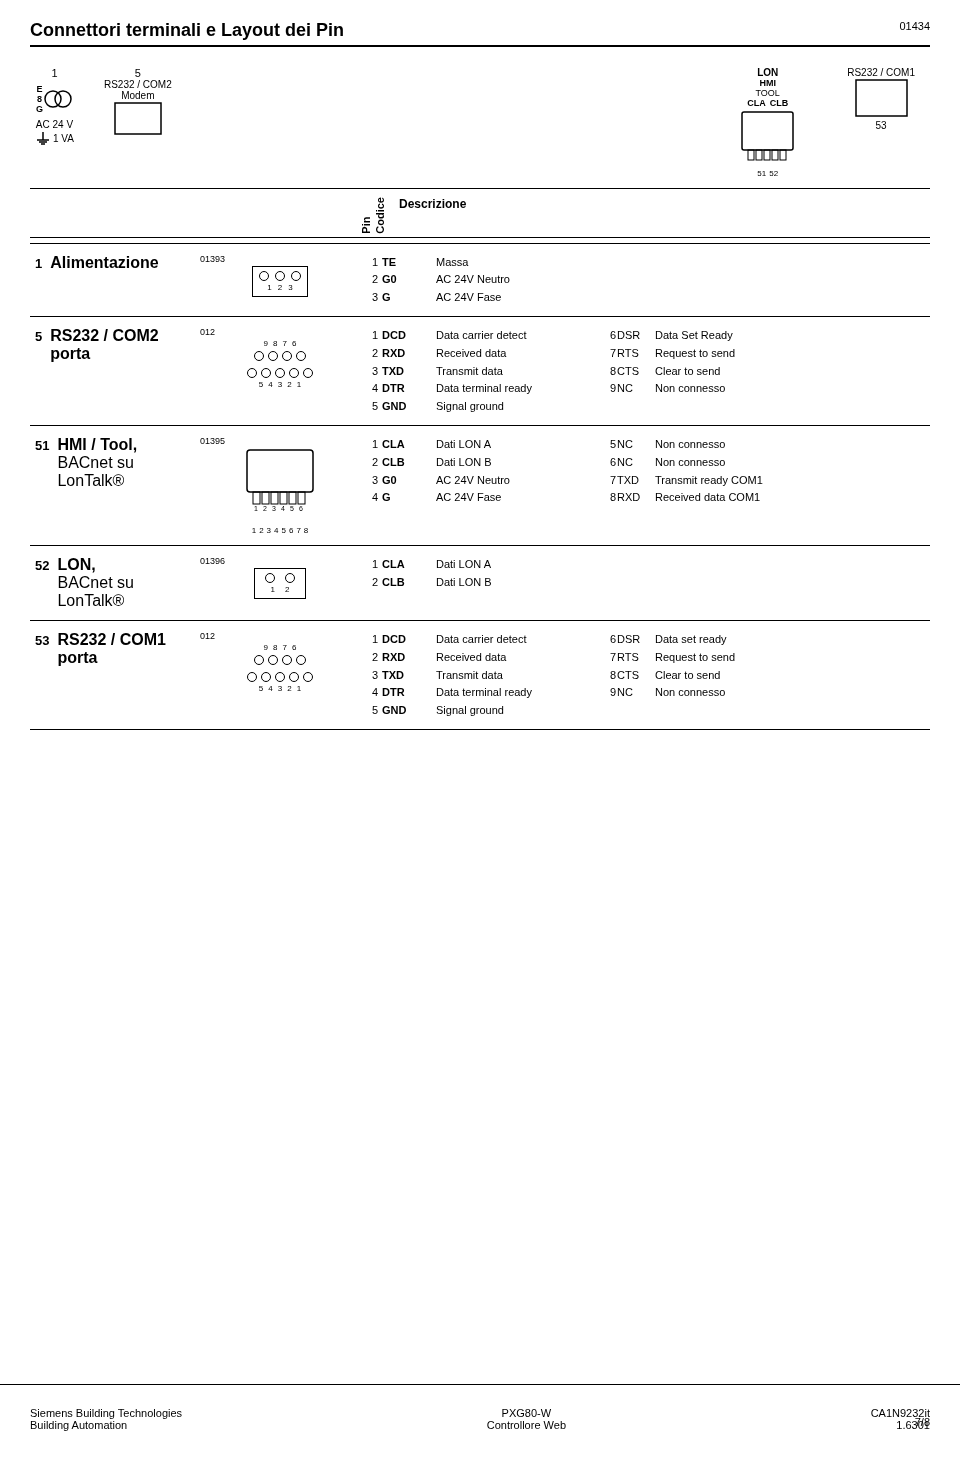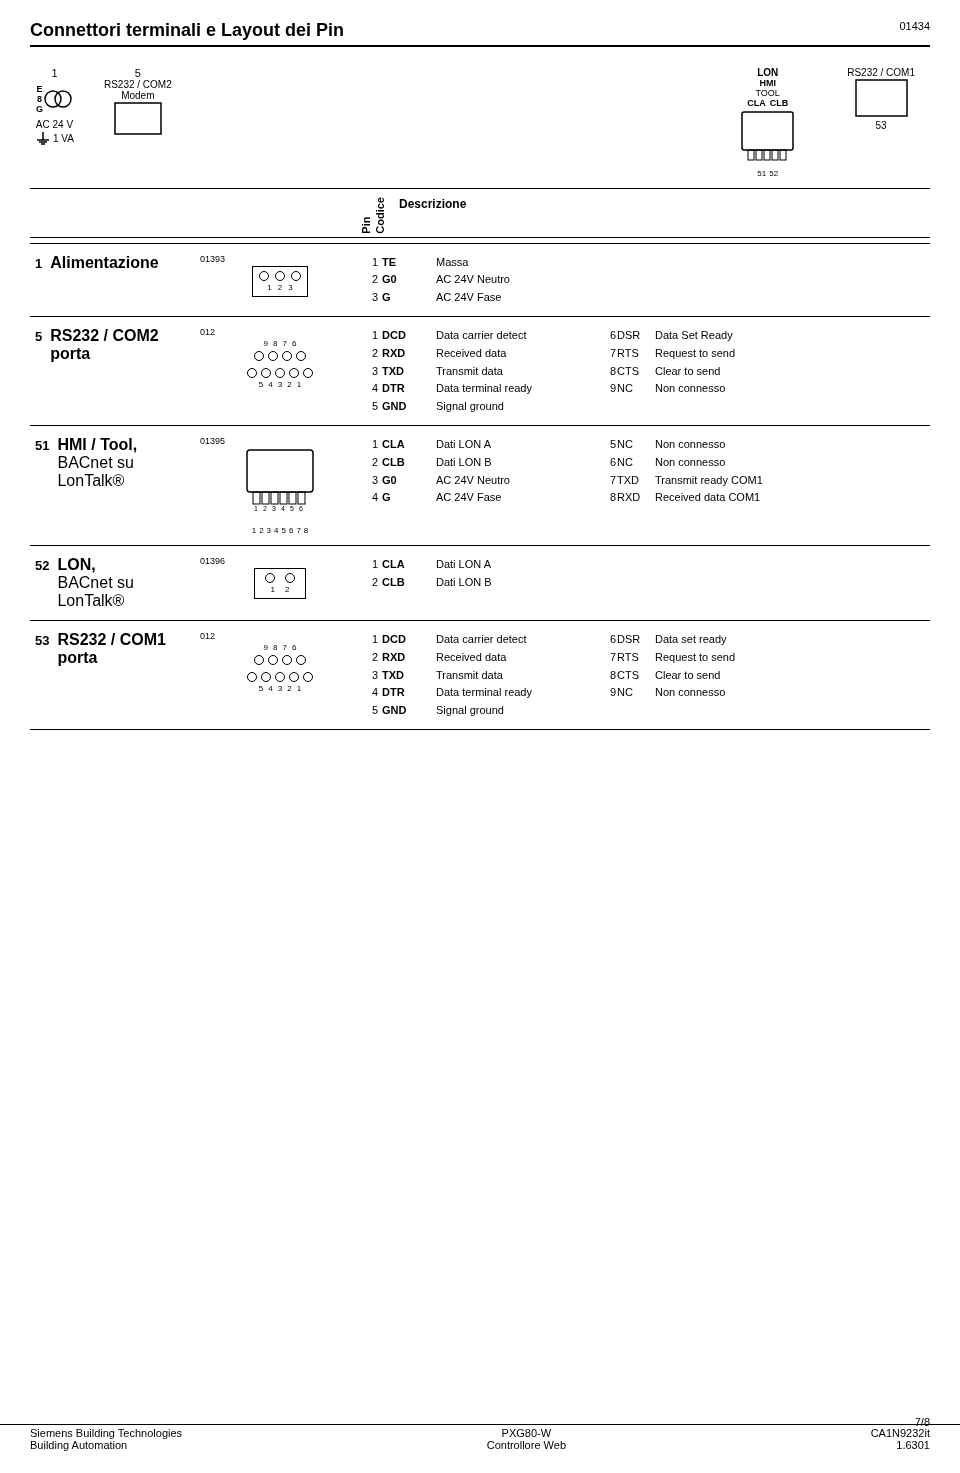--- a/index.html
+++ b/index.html
@@ -92,21 +92,21 @@
     .pc2 { width: 40px; font-weight: normal; padding-left: 2px; }
     .pd2 { flex: 1; }
 
     
     .page-footer {
       position: absolute;
       bottom: 20px;
       left: 0;
       right: 0;
       border-top: 1.5px solid #000;
-      padding: 2px 30px;
+      padding: 22px 30px;
       display: flex;
       justify-content: space-between;
       align-items: center;
       font-size: 11px;
     }
 
     .footer-left { display: flex; flex-direction: column; }
     .footer-center { text-align: center; }
     .footer-right { display: flex; flex-direction: column; align-items: flex-end; }
 

